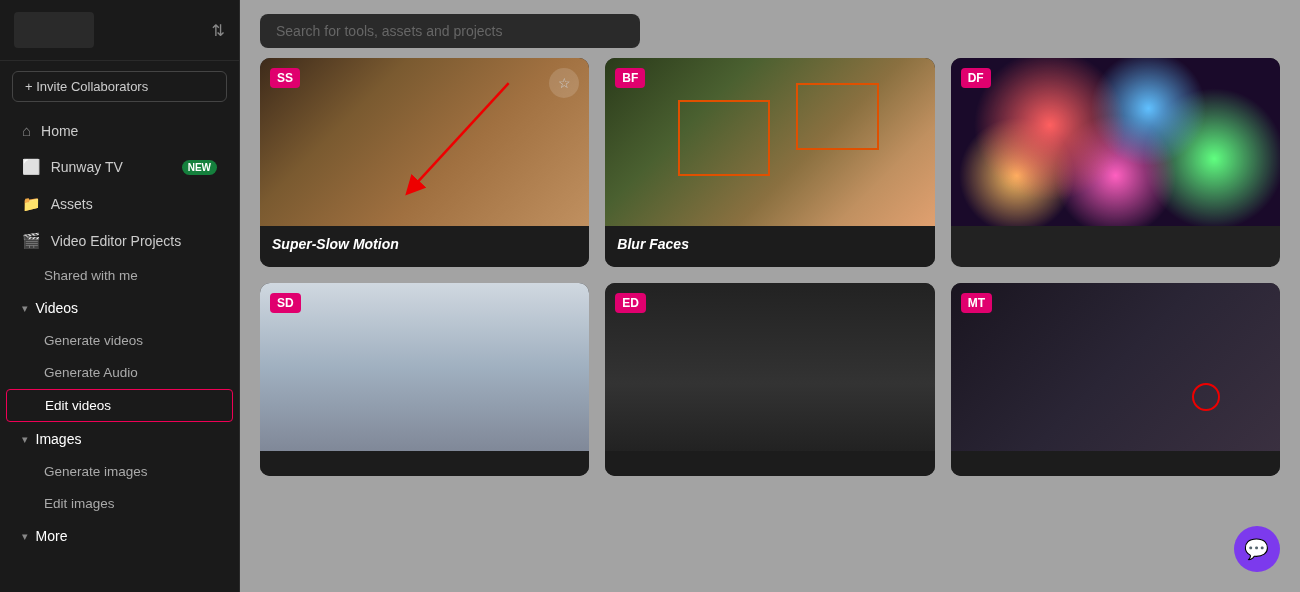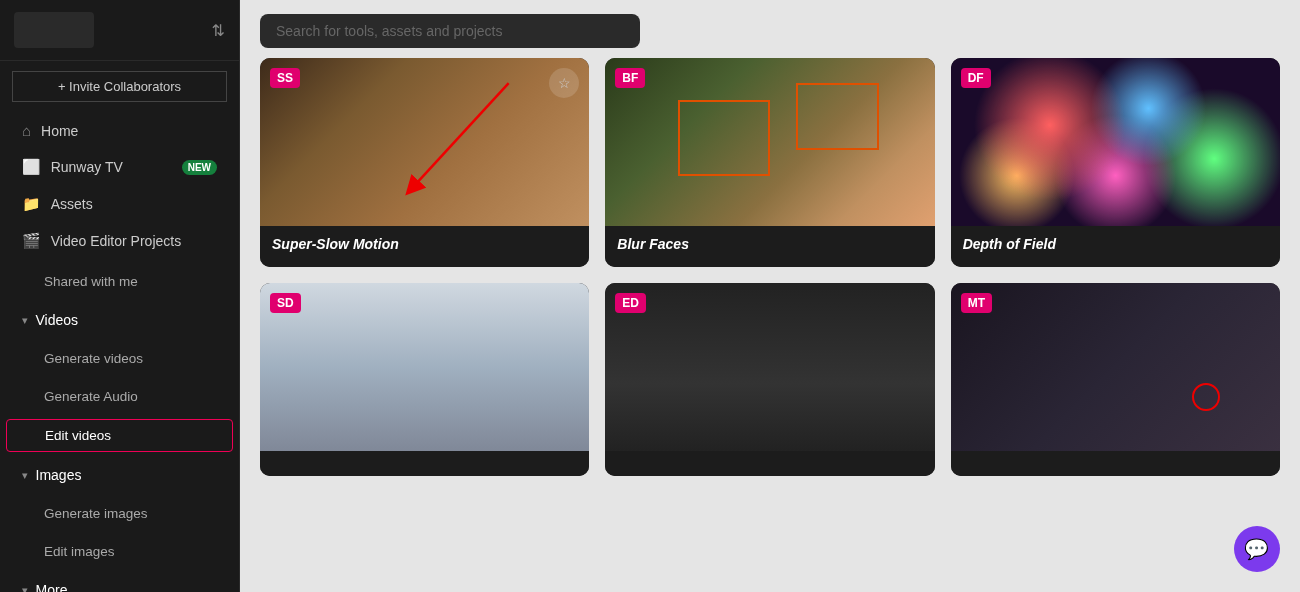--- a/index.html
+++ b/index.html
@@ -41,25 +41,25 @@
     .sidebar-logo-arrows {
       font-size: 16px;
       color: #888;
       cursor: pointer;
     }
     .invite-btn {
       margin: 10px 12px;
       background: transparent;
       border: 1px solid #444;
       color: #ccc;
-      border-radius: 0;
+      border-radius: 6px;
       padding: 7px 12px;
       font-size: 13px;
       cursor: pointer;
-      text-align: center;
+      text-align: left;
     }
 
     .nav-item {
       display: flex;
       align-items: center;
       gap: 10px;
       padding: 9px 16px;
       font-size: 14px;
       color: #ccc;
       cursor: pointer;
@@ -88,32 +88,32 @@
       cursor: pointer;
       margin: 1px 6px;
     }
     .nav-section-header .chevron { font-size: 11px; color: #888; }
 
     .nav-sub-item {
       padding: 8px 16px 8px 38px;
       font-size: 13.5px;
       color: #aaa;
       cursor: pointer;
-      margin: 7px 6px;
+      margin: 1px 6px;
       border-radius: 4px;
     }
     .nav-sub-item.active-sub {
       border: 1.5px solid #e05;
       color: #fff;
     }
 
     
     .main {
       flex: 1;
-      background: #e5e5e5;
+      background: #a3a3a3;
       display: flex;
       flex-direction: column;
       overflow: hidden;
     }
     .search-bar-area {
       padding: 14px 20px 10px;
     }
     .search-bar {
       background: #2a2a2a;
       border: none;
@@ -380,23 +380,20 @@
         </div>
         <div class="card-info">
           <div class="card-title">Blur Faces</div>
         </div>
       </div>
 
       <div class="card">
         <div class="card-thumb-bg bg-bokeh">
           <span class="card-badge">DF</span>
         </div>
-        <div class="card-info">
-          <div class="card-title">Depth of Field</div>
-        </div>
       </div>
 
       <div class="card">
         <div class="card-thumb-bg bg-running">
           <span class="card-badge">SD</span>
         </div>
         <div class="card-info">
           <div class="card-title"></div>
         </div>
       </div>

